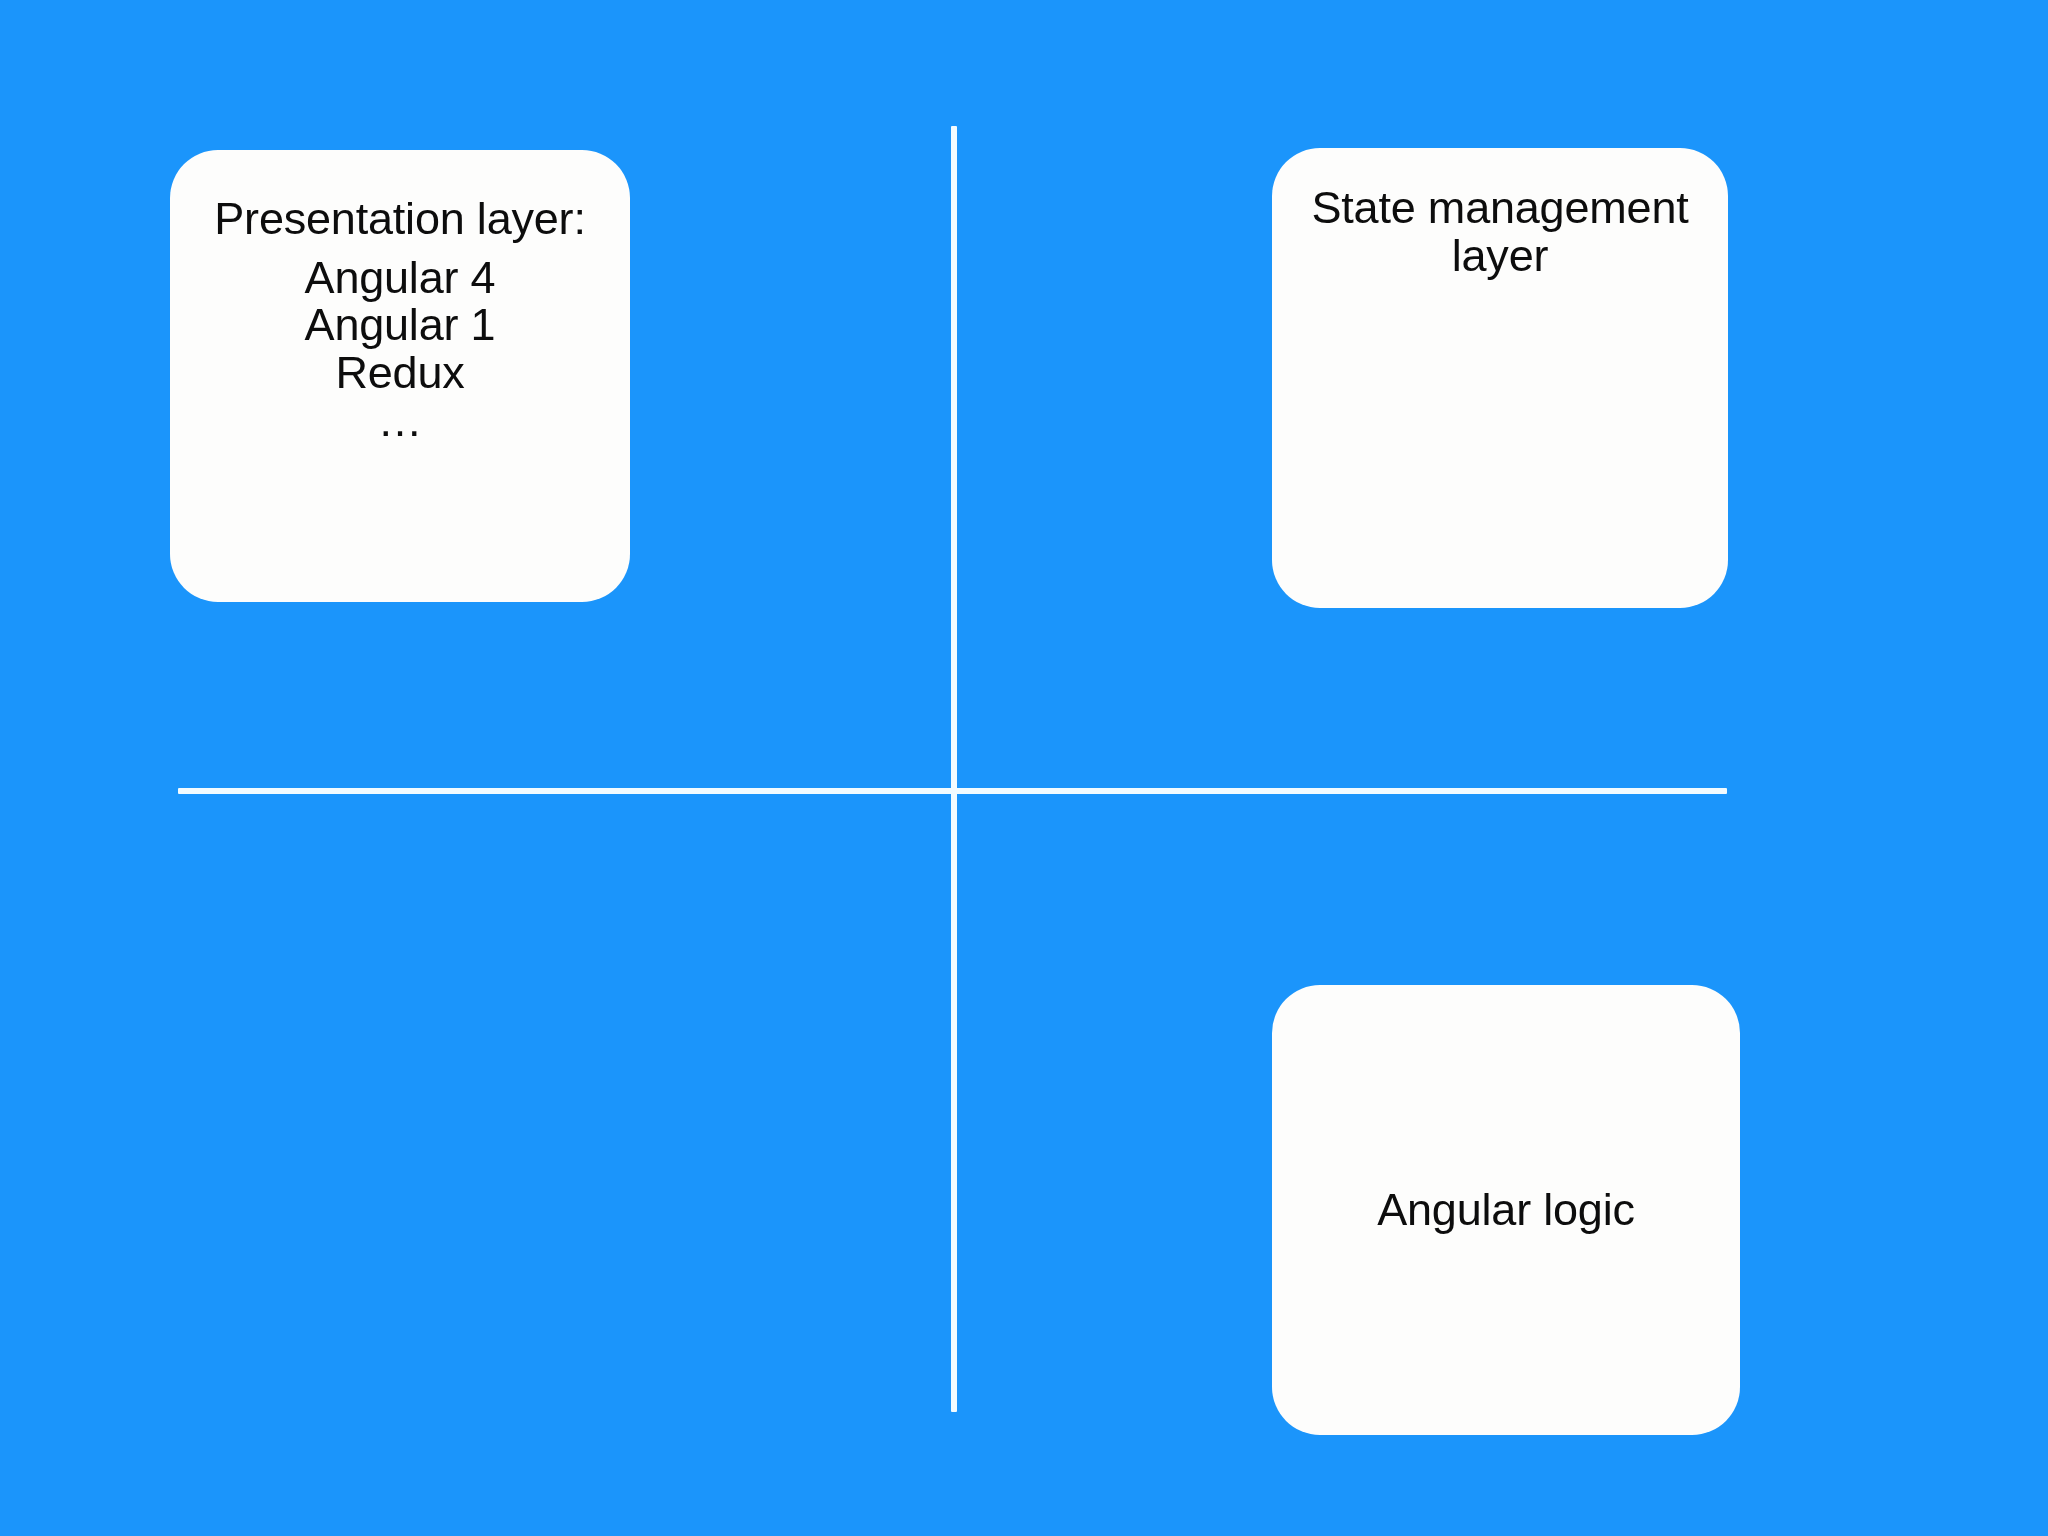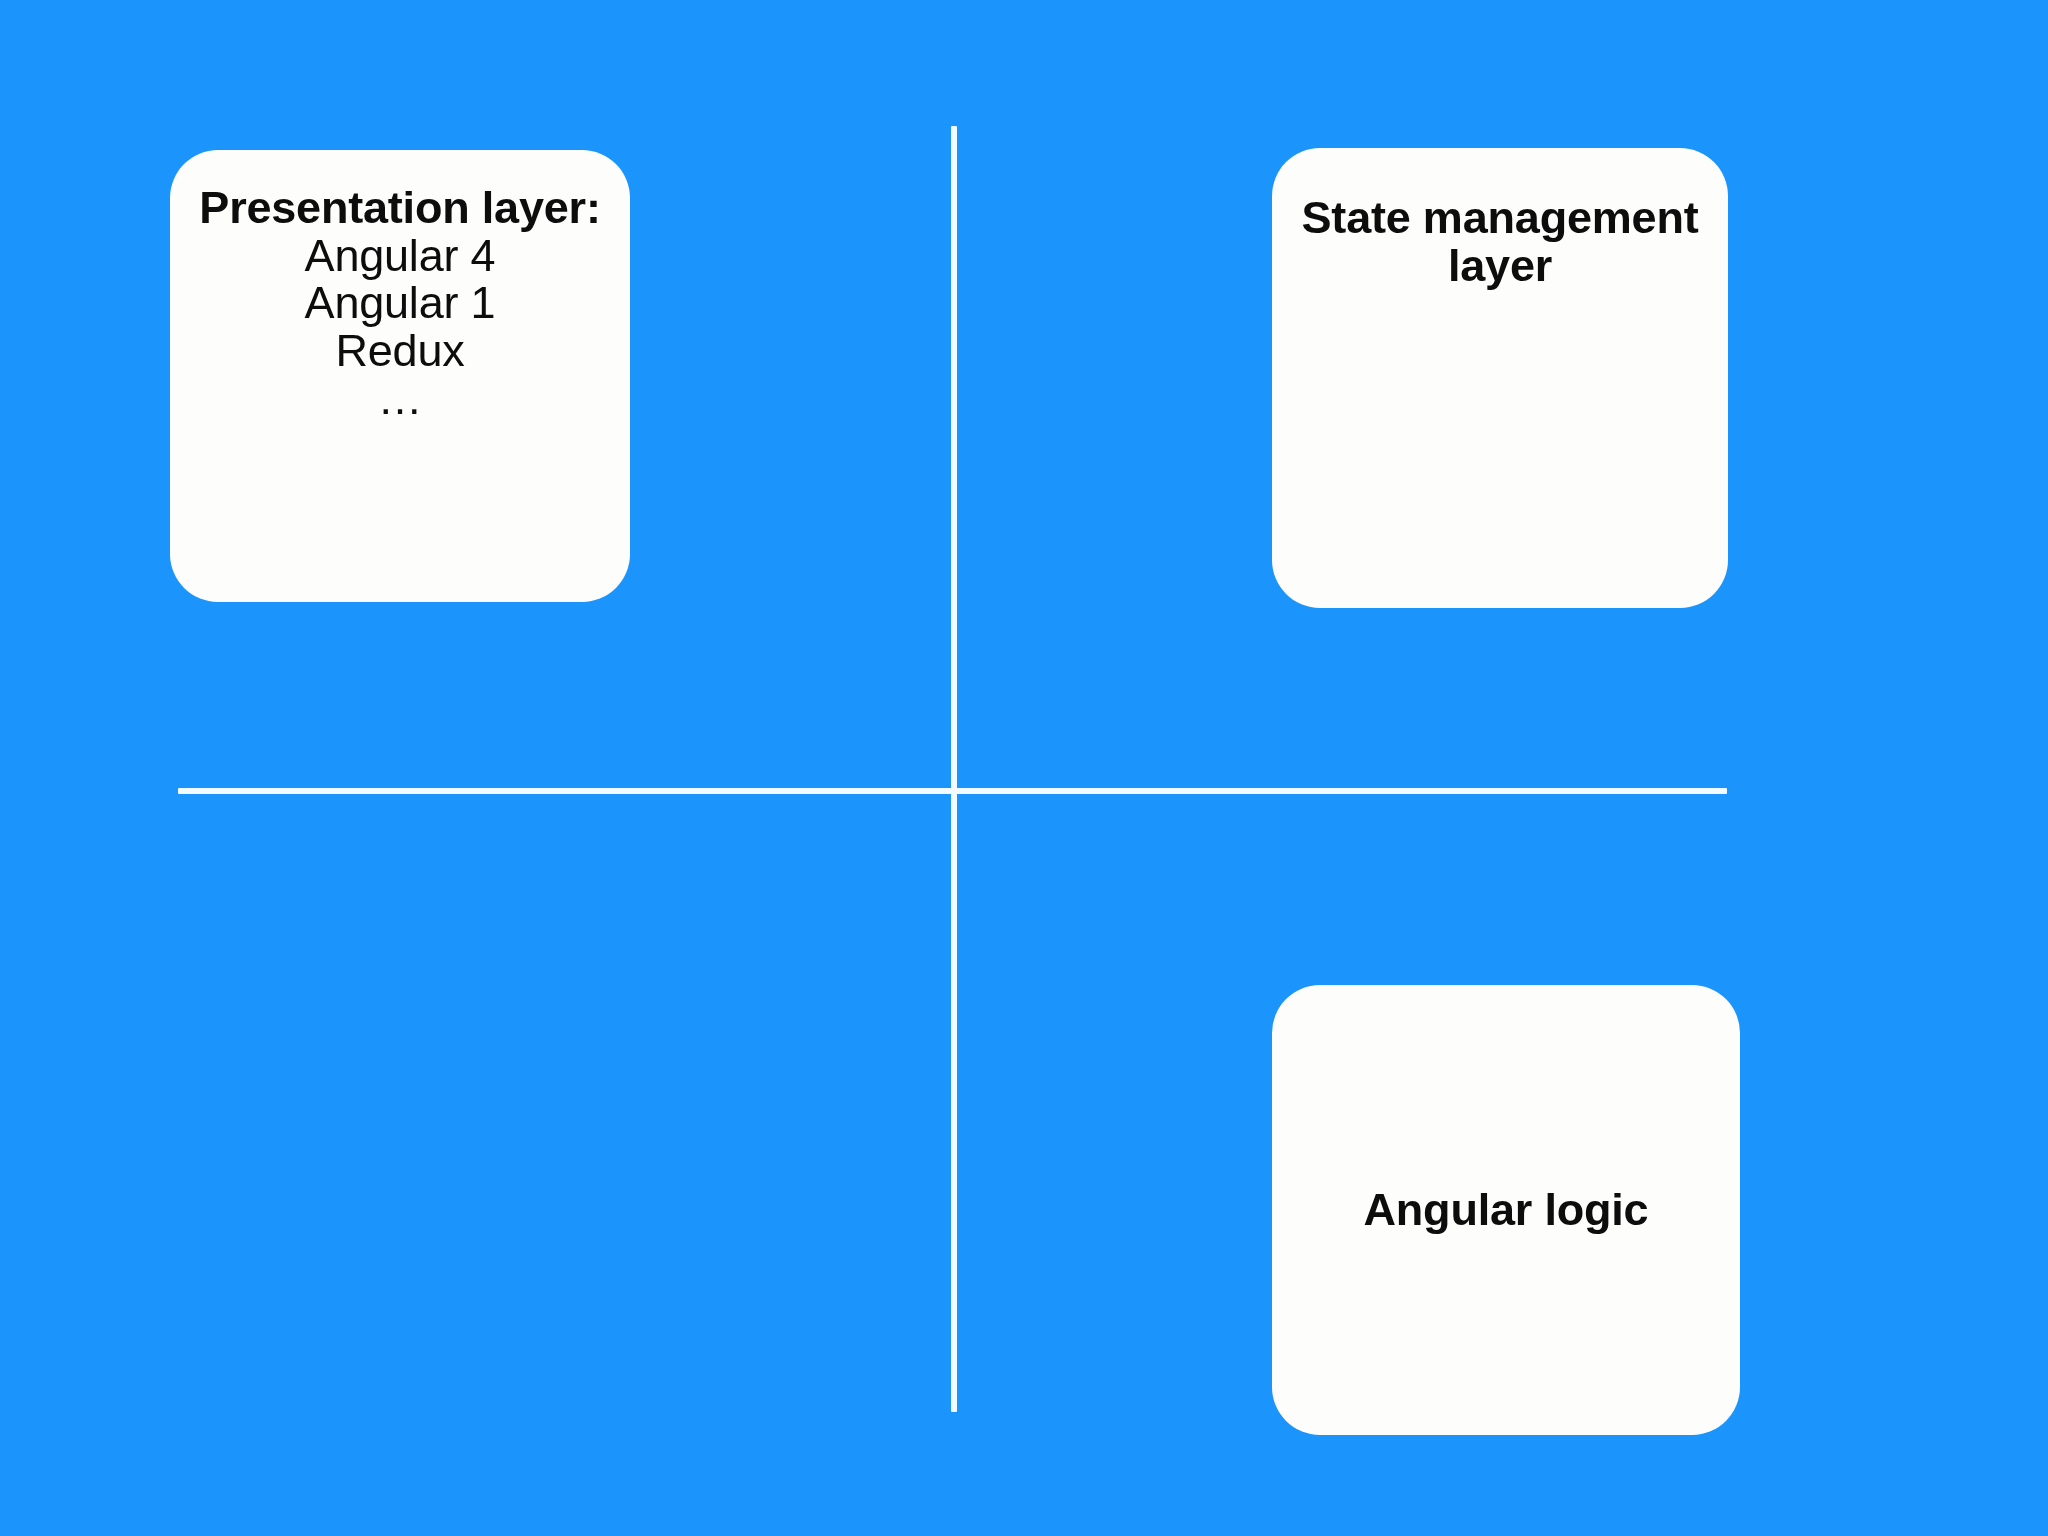--- a/index.html
+++ b/index.html
@@ -64,37 +64,37 @@
     justify-content: flex-start;
     padding-top: 34px;
   }
 
   .card-state {
     left: 1272px;
     top: 148px;
     width: 456px;
     height: 460px;
     justify-content: flex-start;
-    padding-top: 46px;
+    padding-top: 25px;
   }
 
   .card-business {
     left: 1272px;
     top: 985px;
     width: 468px;
     height: 450px;
     justify-content: center;
   }
 
   .card-title {
-    font-weight: bold;
+    font-weight: normal;
     font-size: 45px;
     line-height: 1.06;
     letter-spacing: -0.2px;
-    margin: 0;
+    margin: 11px;
   }
 
   .card-line {
     font-weight: normal;
     font-size: 45px;
     line-height: 1.06;
     letter-spacing: -0.2px;
     margin: 0;
   }
 

